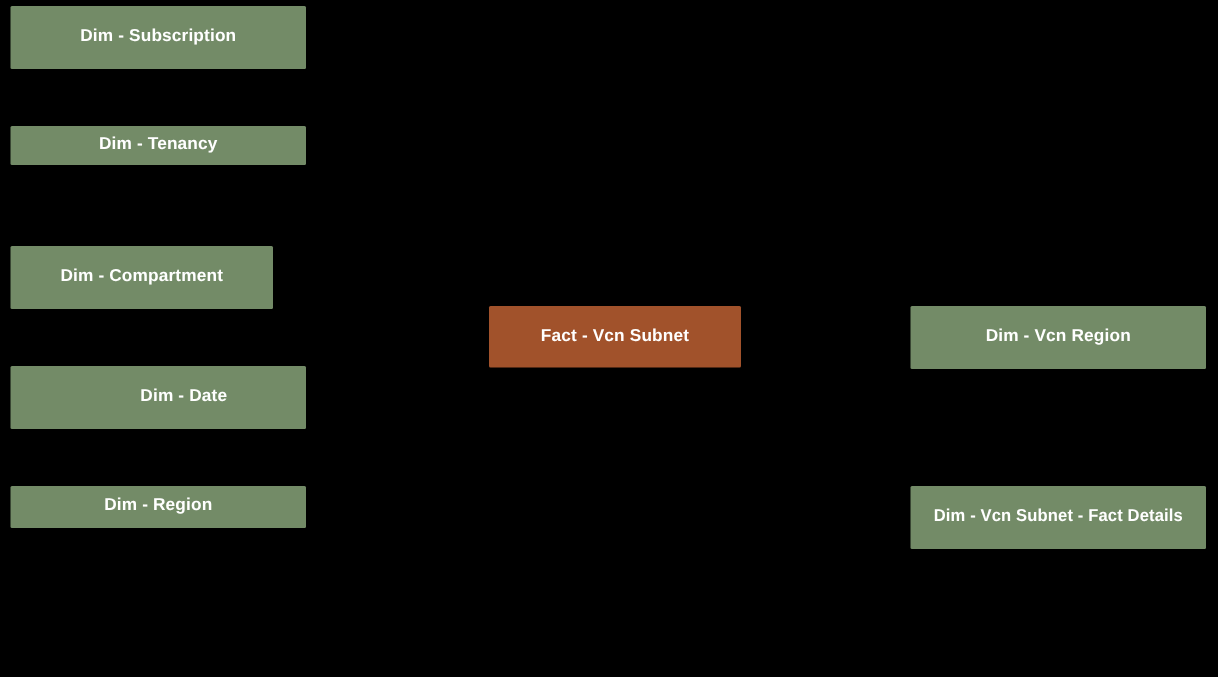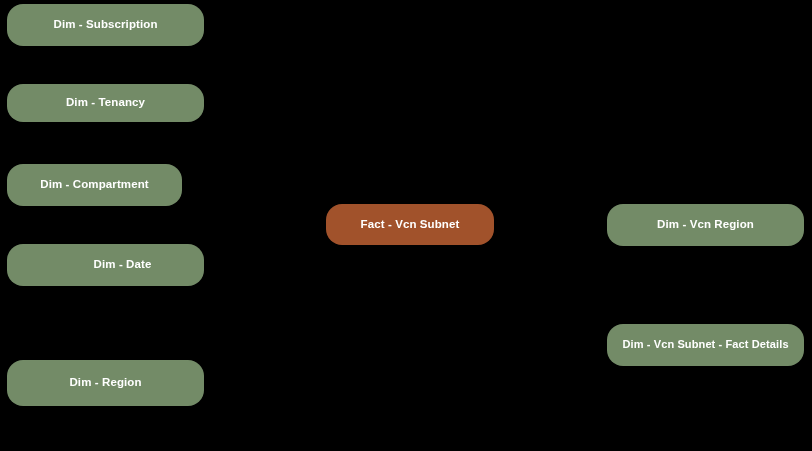--- a/index.html
+++ b/index.html
@@ -14,21 +14,21 @@
     background: #000000;
     overflow: hidden;
     font-family: "Liberation Sans", sans-serif;
   }
   .node {
     position: absolute;
     box-sizing: border-box;
     display: flex;
     align-items: center;
     justify-content: center;
-    border-radius: 16px;
+    border-radius: 1px;
     color: #ffffff;
     font-size: 11.5px;
     font-weight: bold;
     letter-spacing: 0.1px;
     line-height: 1;
     text-align: left;
     padding: 0 6px;
     white-space: nowrap;
     user-select: none;
   }
@@ -47,33 +47,33 @@
 </style>
 </head>
 <body>
 
 <div id="canvas">
 
   <div class="node dim" style="left:7px; top:4px; width:197px; height:42px;">
     <span class="label">Dim - Subscription</span>
   </div>
 
-  <div class="node dim" style="left:7px; top:84px; width:197px; height:38px;">
+  <div class="node dim" style="left:7px; top:84px; width:197px; height:26px;">
     <span class="label">Dim - Tenancy</span>
   </div>
 
   <div class="node dim" style="left:7px; top:164px; width:175px; height:42px;">
     <span class="label">Dim - Compartment</span>
   </div>
 
   <div class="node dim" style="left:7px; top:244px; width:197px; height:42px;padding-left:40px;">
     <span class="label">Dim - Date</span>
   </div>
 
-  <div class="node dim" style="left:7px; top:324px; width:197px; height:46px;margin-top:36px;">
+  <div class="node dim" style="left:7px; top:324px; width:197px; height:28px;">
     <span class="label">Dim - Region</span>
   </div>
 
 
   <div class="node fact" style="left:326px; top:204px; width:168px; height:41px;">
     <span class="label">Fact - Vcn Subnet</span>
   </div>
 
 
   <div class="node dim" style="left:607px; top:204px; width:197px; height:42px;">

